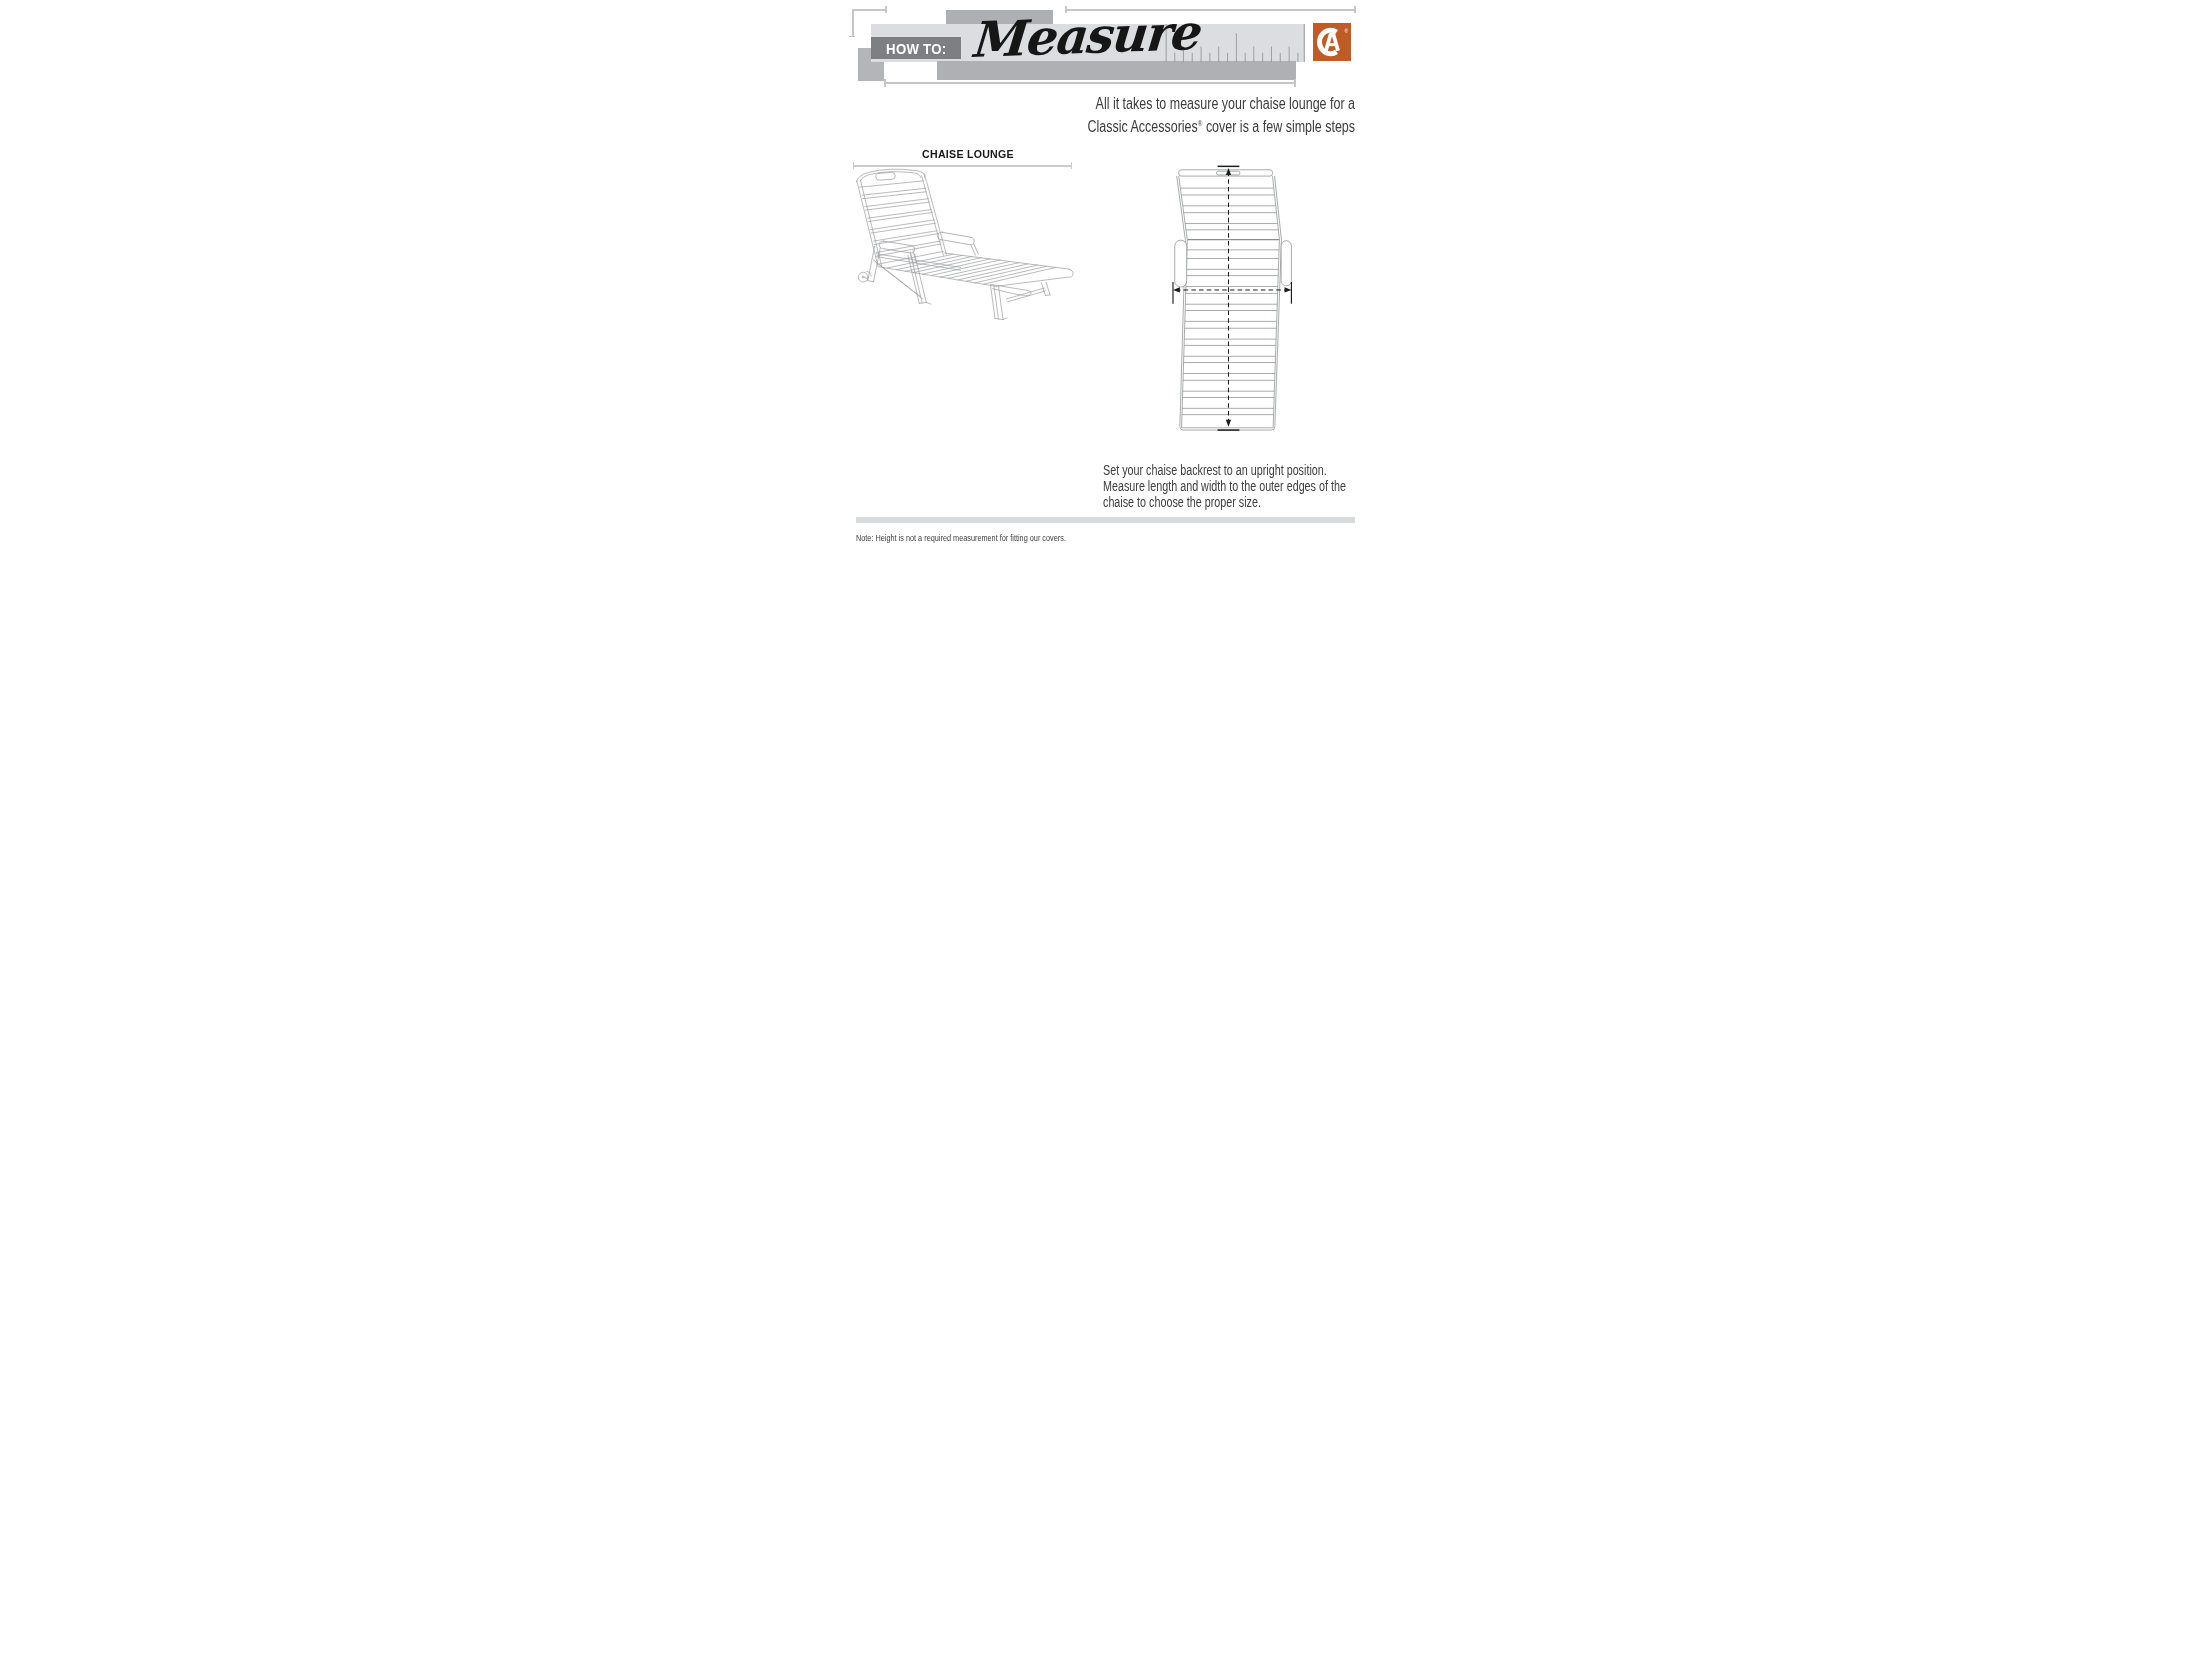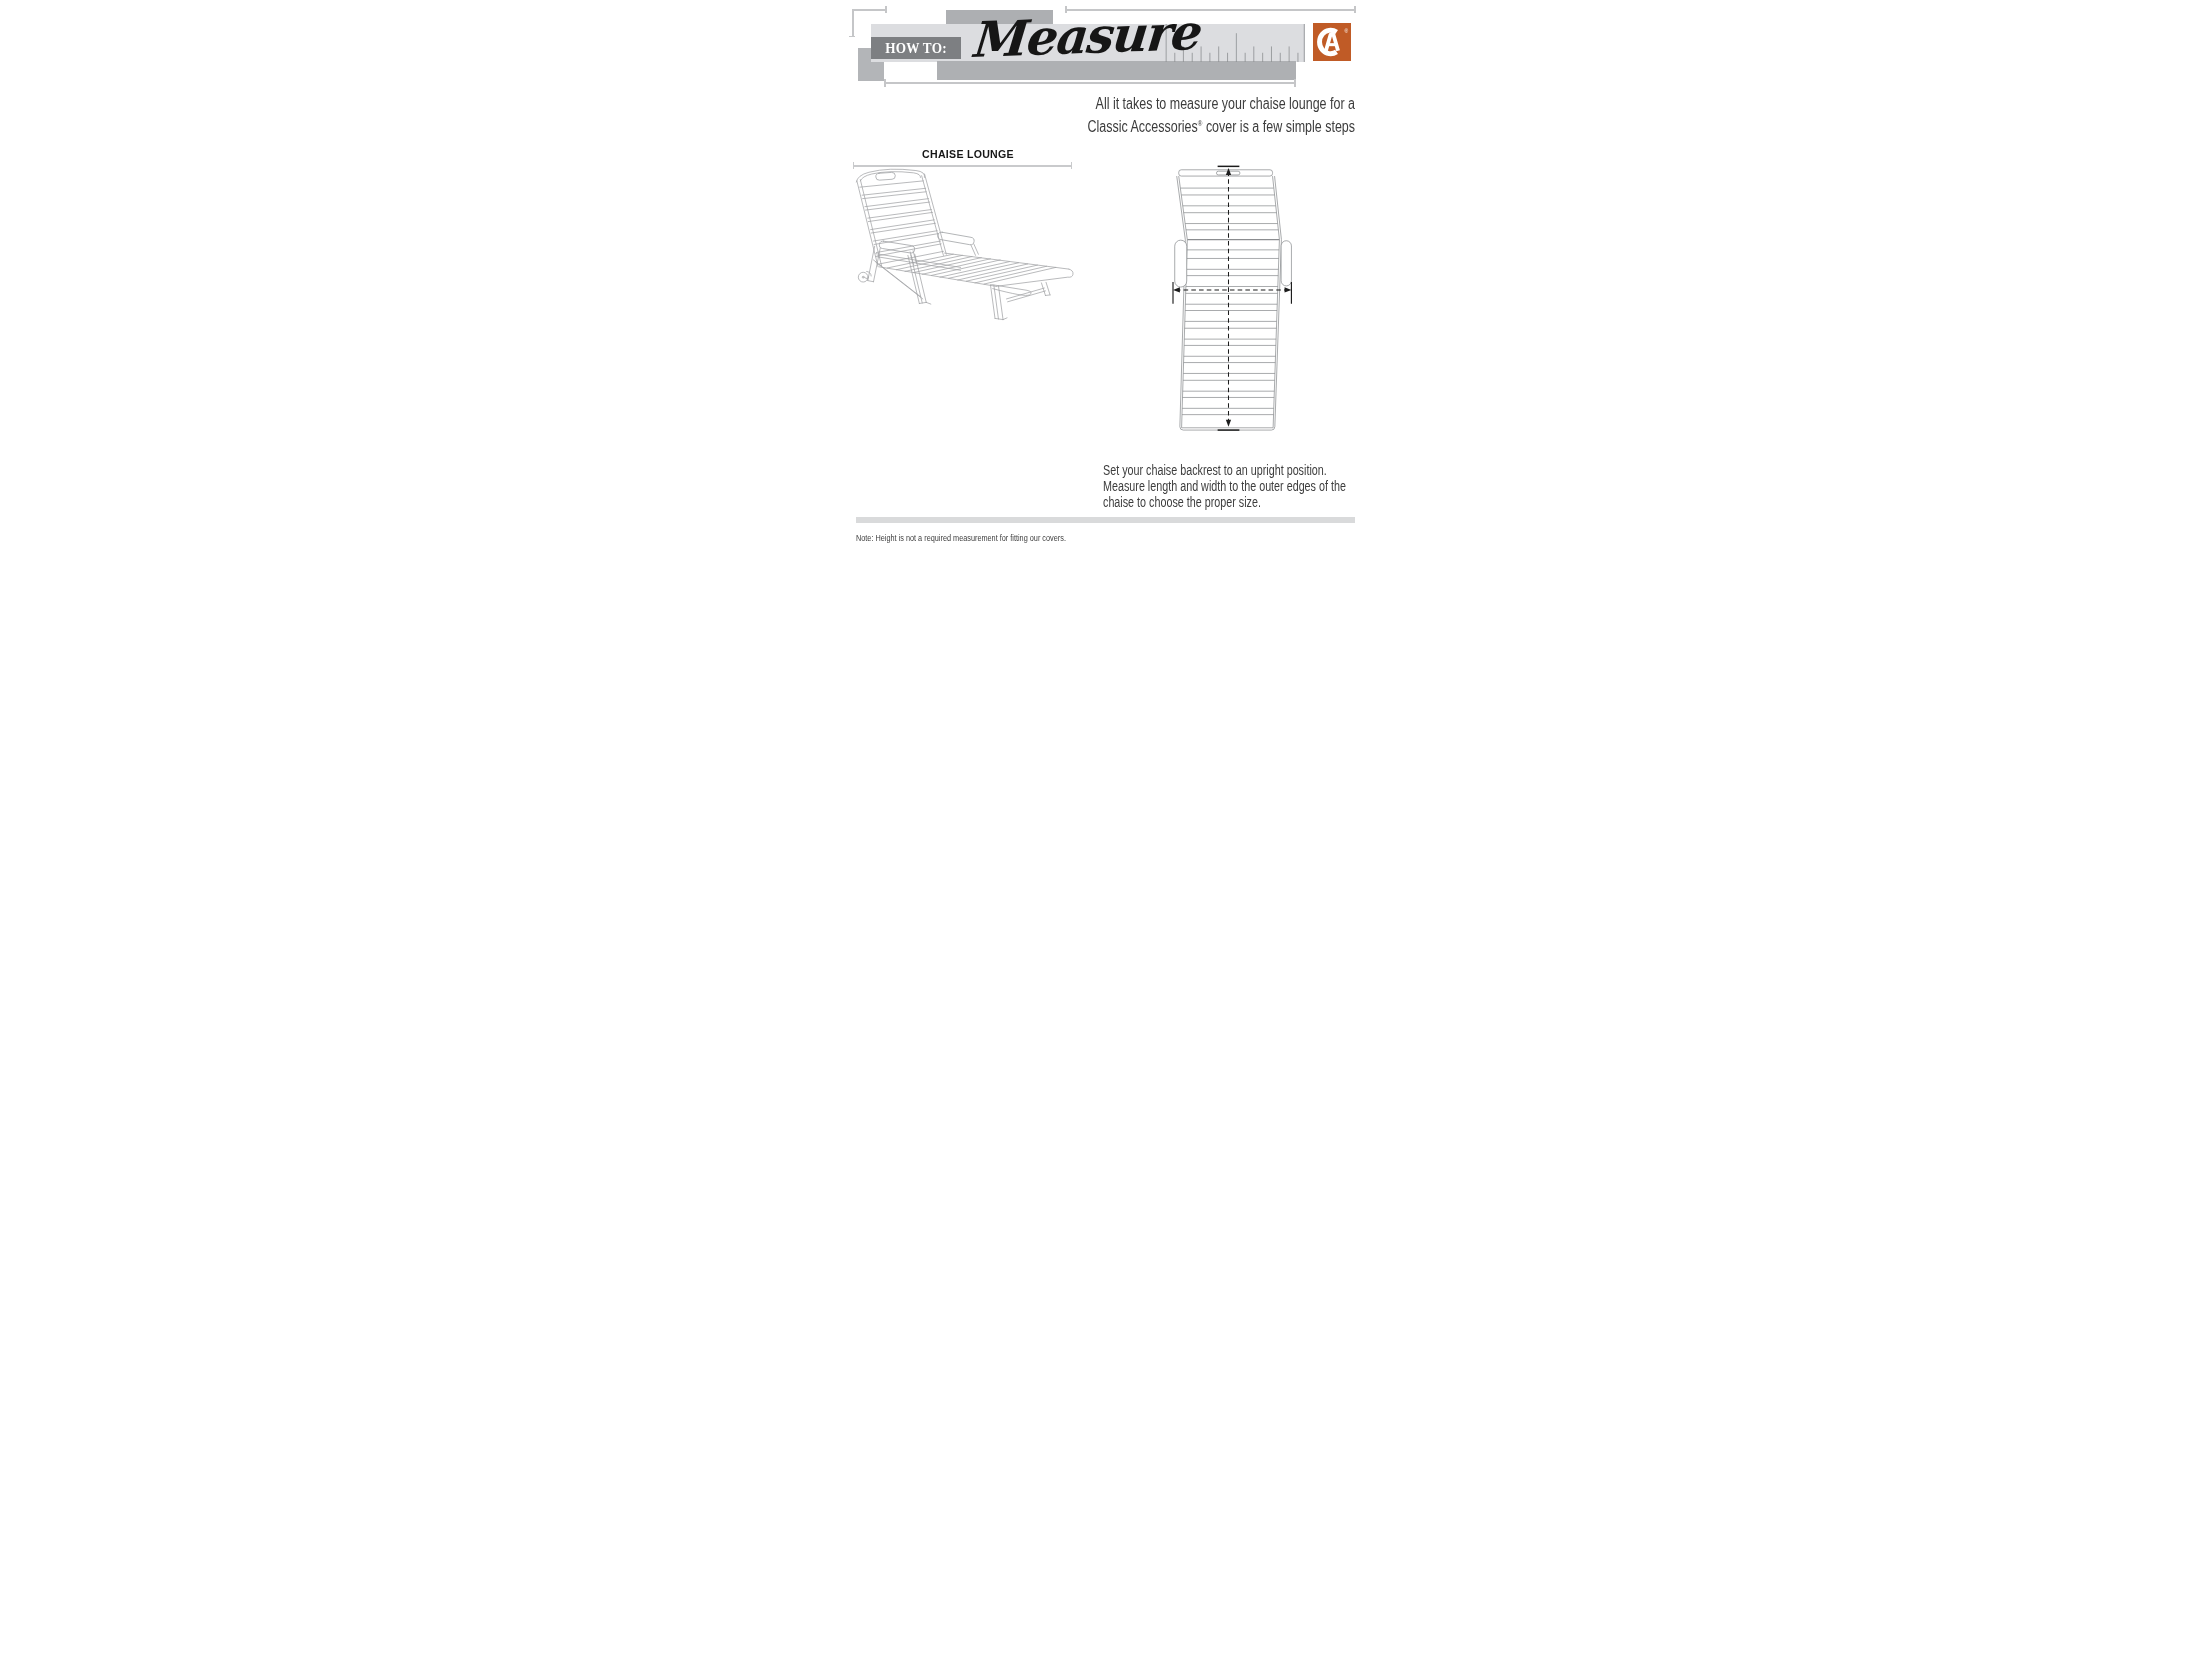--- a/index.html
+++ b/index.html
@@ -4,21 +4,21 @@
 <style>
   html,body{margin:0;padding:0;background:#fff;}
   .page{position:relative;width:735px;height:551px;margin:0 auto;background:#fff;overflow:hidden;
         font-family:"Liberation Sans",sans-serif;color:#3e3e3e;}
   .abs{position:absolute;}
   
   .top-rect{left:211px;top:10.3px;width:107px;height:51px;background:#adafb2;}
   .band{left:136px;top:23.5px;width:434px;height:38px;background:#dcdde0;}
   .ribbon{left:202px;top:61px;width:359px;height:19px;background:#aeb0b3;}
   .accent-square{left:123px;top:48px;width:26px;height:33px;background:#b3b5b8;}
-  .howto{left:136px;top:37px;width:90px;height:22.4px;background:#7d7f82;display:flex;align-items:center;justify-content:center;font-family:Liberation Serif, serif;}
+  .howto{left:136px;top:37px;width:90px;height:22.4px;background:#7d7f82;display:flex;align-items:center;justify-content:center;}
   .howto span{color:#fff;font-weight:bold;font-size:15px;letter-spacing:0.3px;transform:scaleX(.88);white-space:nowrap;}
   .script{left:240px;top:11.5px;font-family:"DejaVu Serif",serif;font-style:italic;font-weight:bold;
           font-size:49px;line-height:49px;color:#161616;transform:skewX(-8deg) rotate(-2deg);letter-spacing:-1.7px;z-index:6;}
   
   .hline{background:#c5c6c8;height:1.7px;}
   .vline{background:#c5c6c8;width:1.7px;}
   .logo{left:578px;top:23px;width:38px;height:38px;}
   
   .subtitle{right:115px;top:94px;width:402px;text-align:right;font-size:16px;line-height:19.5px;color:#3c3c3c;
             transform:scaleX(.78);transform-origin:100% 0;white-space:nowrap;}

